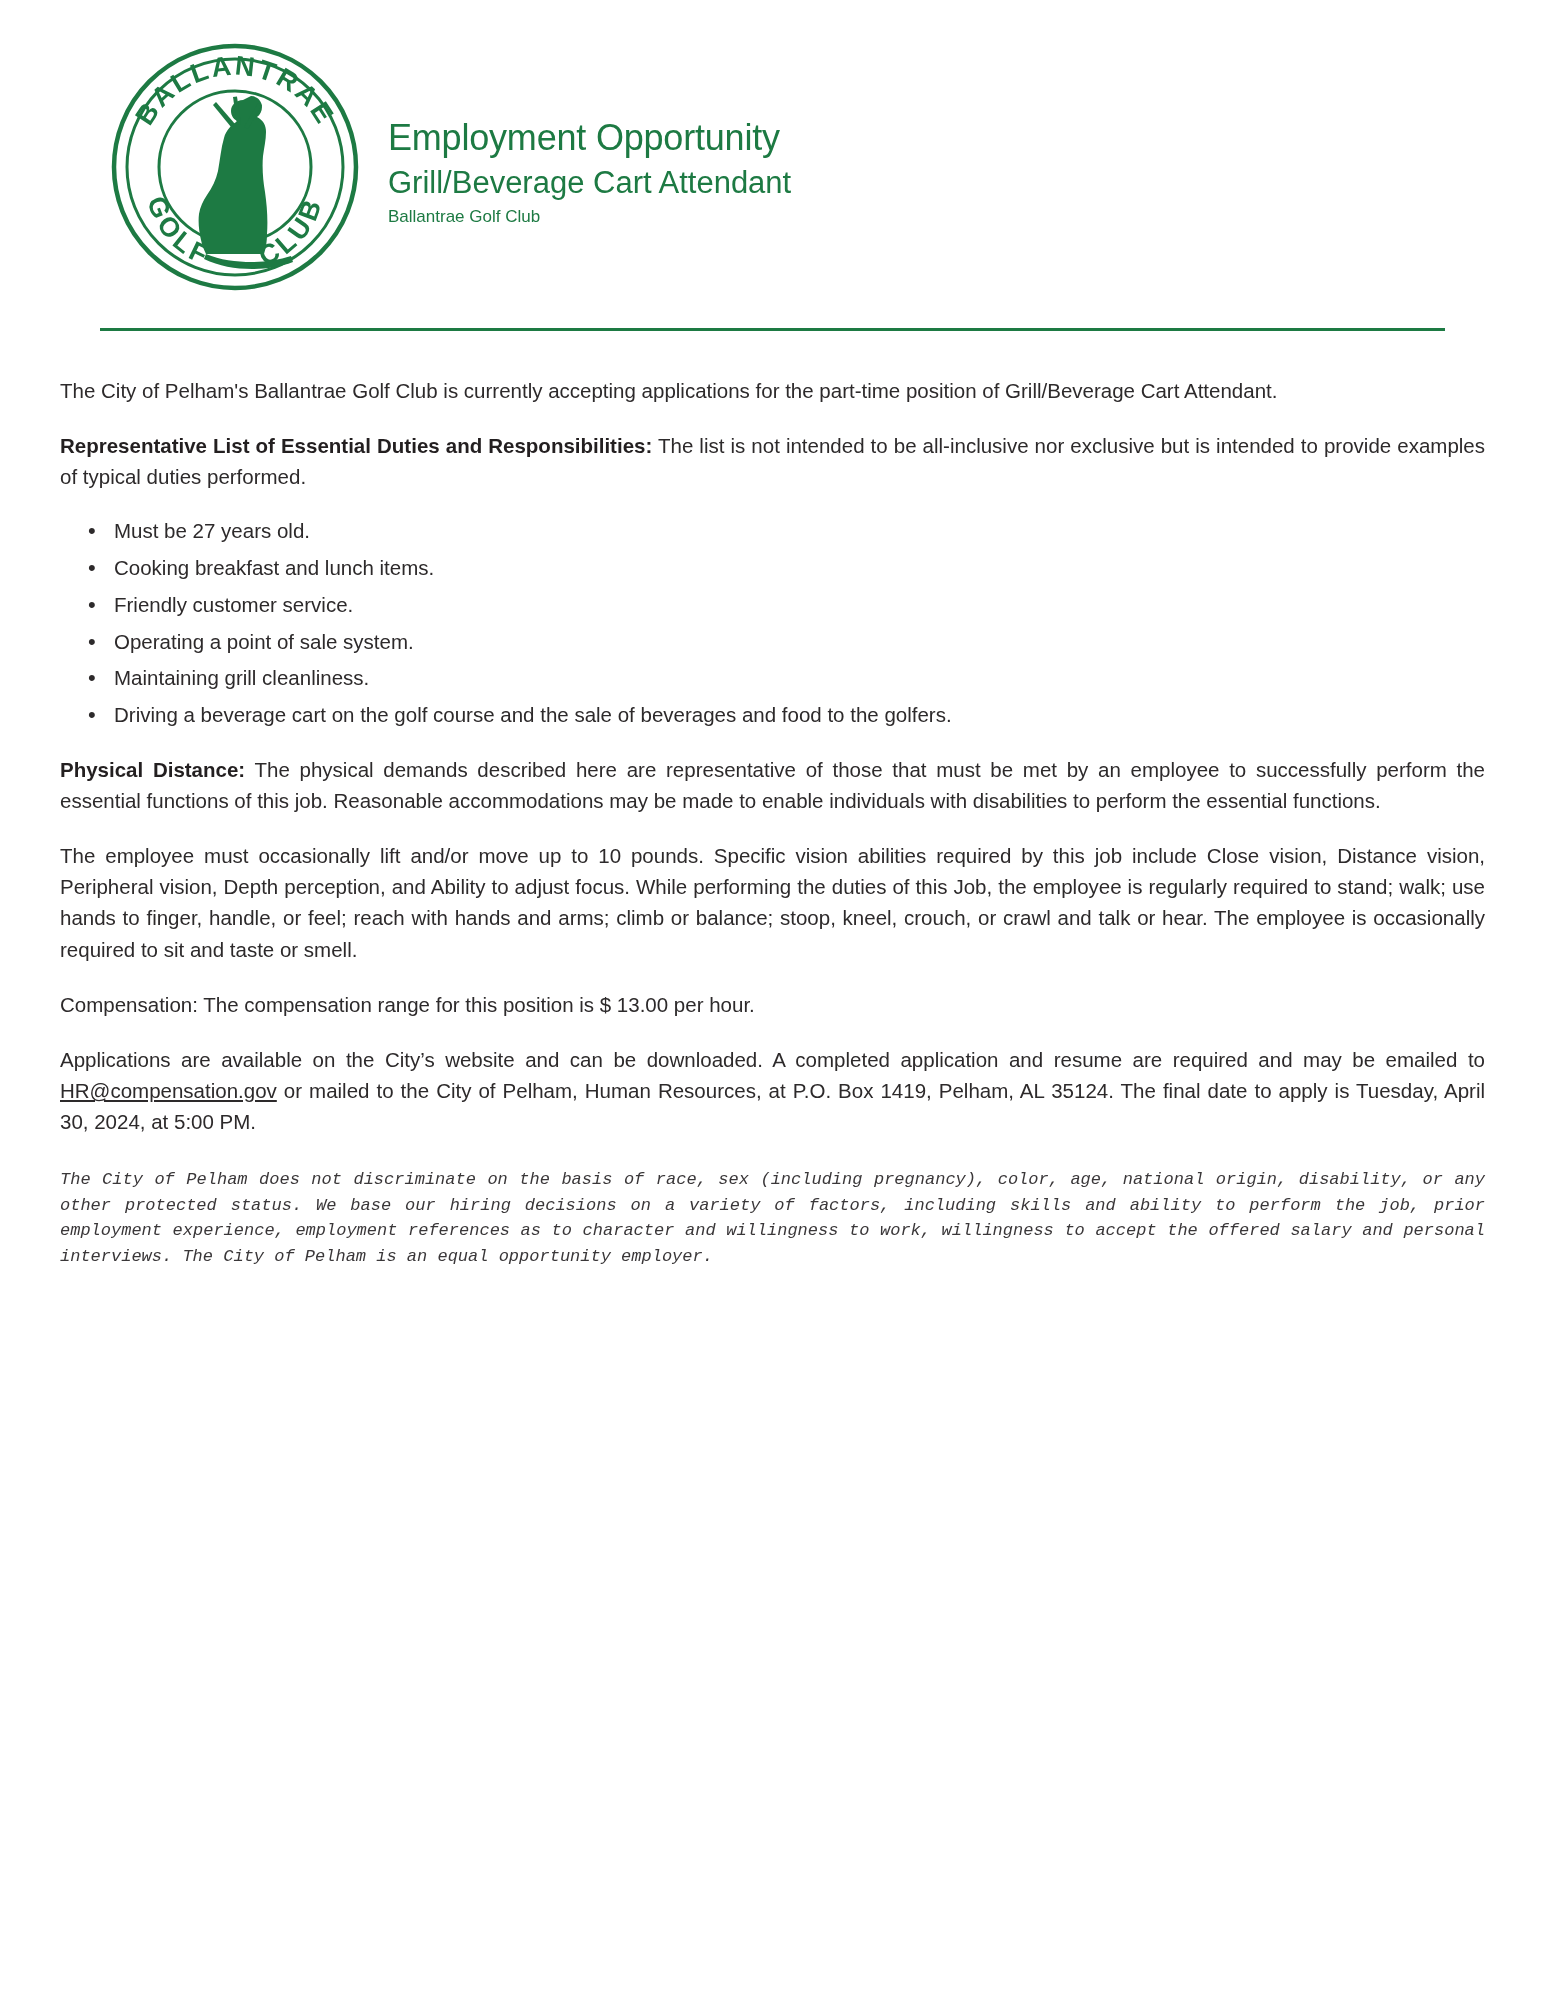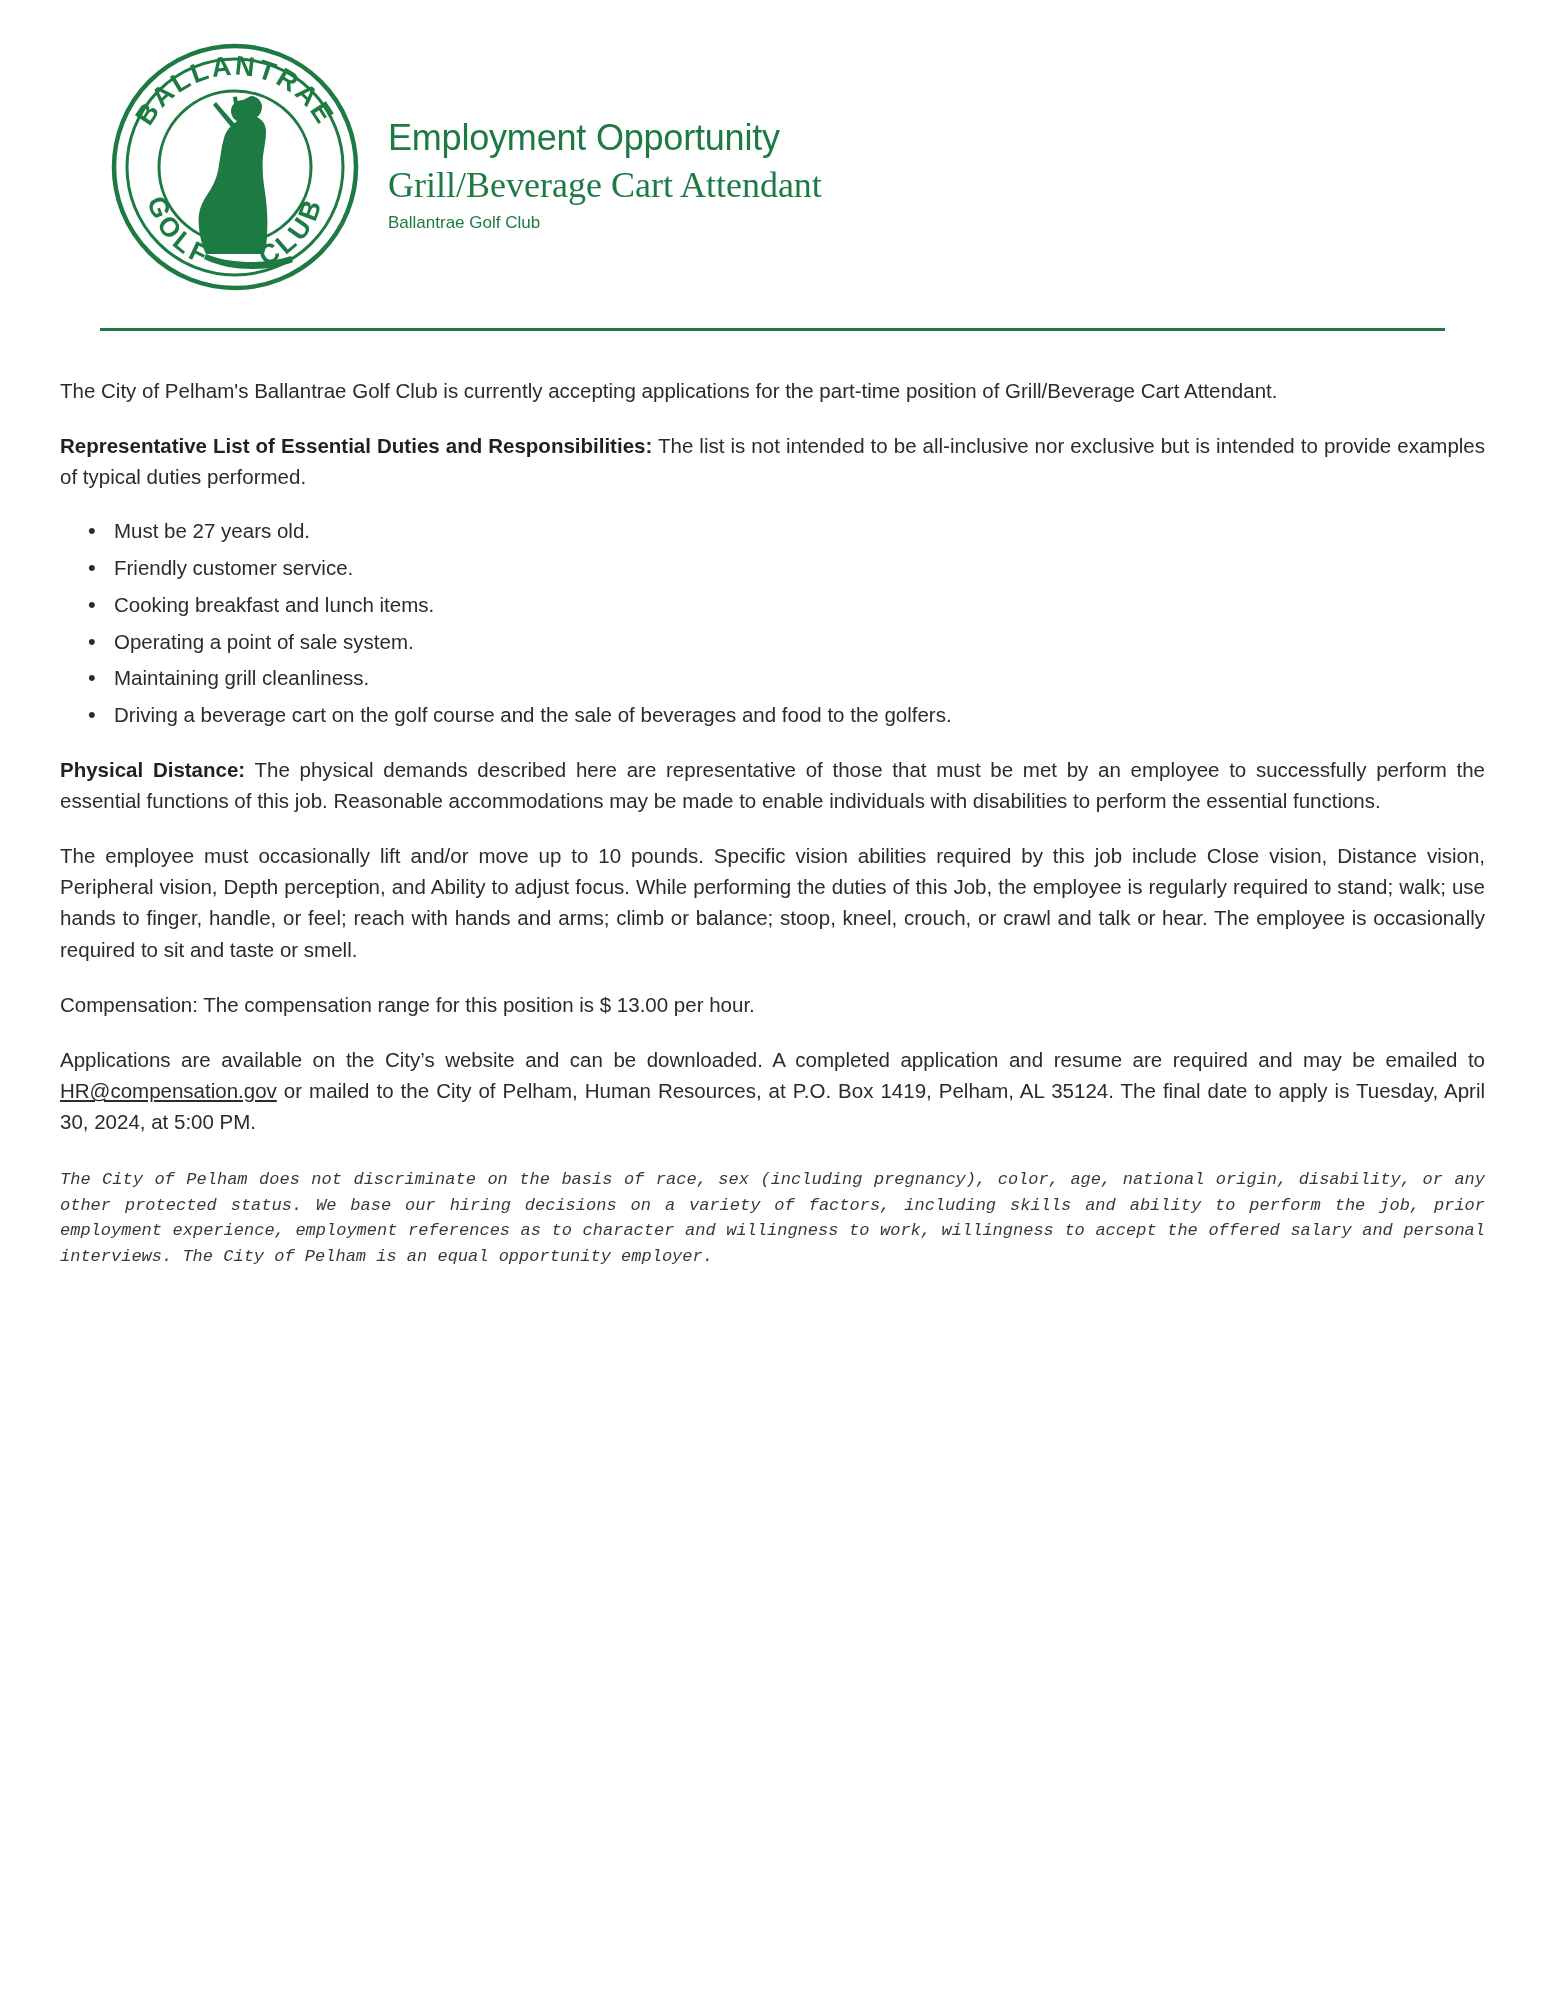--- a/index.html
+++ b/index.html
@@ -46,26 +46,25 @@
     padding-left: 18px;
   }
   .doc-title {
     font-size: 36px;
     color: #1d7a43;
     letter-spacing: -0.2px;
     line-height: 1.12;
     font-weight: 400;
   }
   .doc-subtitle {
-    font-size: 36px;
+    font-size: 31px;
     color: #1d7a43;
     line-height: 1.2;
     margin-top: 6px;
     font-weight: 400;
-    font-family: Liberation Serif, serif;
   }
   .doc-subtitle2 {
     font-size: 17px;
     color: #1d7a43;
     line-height: 1.2;
     margin-top: 5px;
     font-weight: 400;
   }
 
   .rule {
@@ -166,22 +165,22 @@
   <div class="rule"></div>
 
   <div class="content">
 
     <p>The City of Pelham's Ballantrae Golf Club is currently accepting applications for the part-time position of Grill/Beverage Cart Attendant.</p>
 
     <p><span class="b">Representative List of Essential Duties and Responsibilities:</span><span> The list is not intended to be all-inclusive nor exclusive but is intended to provide examples of typical duties performed.</span></p>
 
     <ul class="duties">
       <li>Must be 27 years old.</li>
+      <li>Cooking breakfast and lunch items.</li>
       <li>Friendly customer service.</li>
-      <li>Cooking breakfast and lunch items.</li>
       <li>Operating a point of sale system.</li>
       <li>Maintaining grill cleanliness.</li>
       <li>Driving a beverage cart on the golf course and the sale of beverages and food to the golfers.</li>
     </ul>
 
 
     <p><span class="b">Physical Distance:</span><span> The physical demands described here are representative of those that must be met by an employee to successfully perform the essential functions of this job. Reasonable accommodations may be made to enable individuals with disabilities to perform the essential functions.</span></p>
 
     <p>The employee must occasionally lift and/or move up to 10 pounds. Specific vision abilities required by this job include Close vision, Distance vision, Peripheral vision, Depth perception, and Ability to adjust focus. While performing the duties of this Job, the employee is regularly required to stand; walk; use hands to finger, handle, or feel; reach with hands and arms; climb or balance; stoop, kneel, crouch, or crawl and talk or hear. The employee is occasionally required to sit and taste or smell.</p>
 

